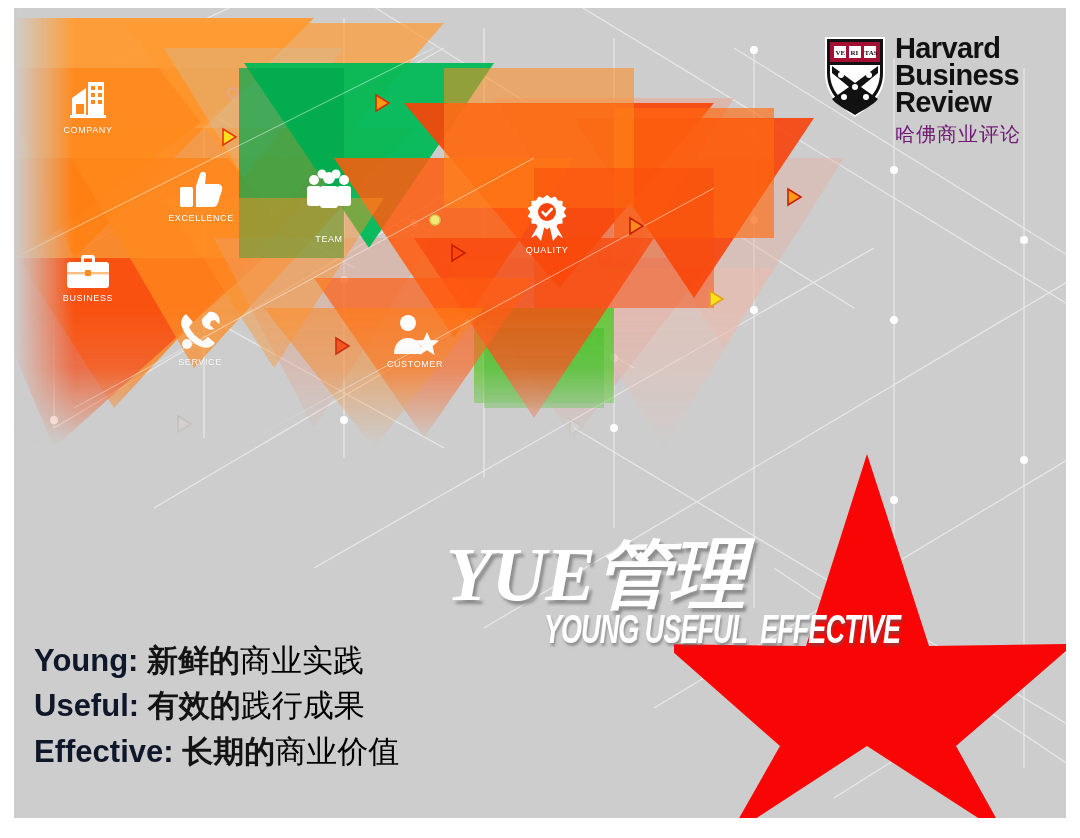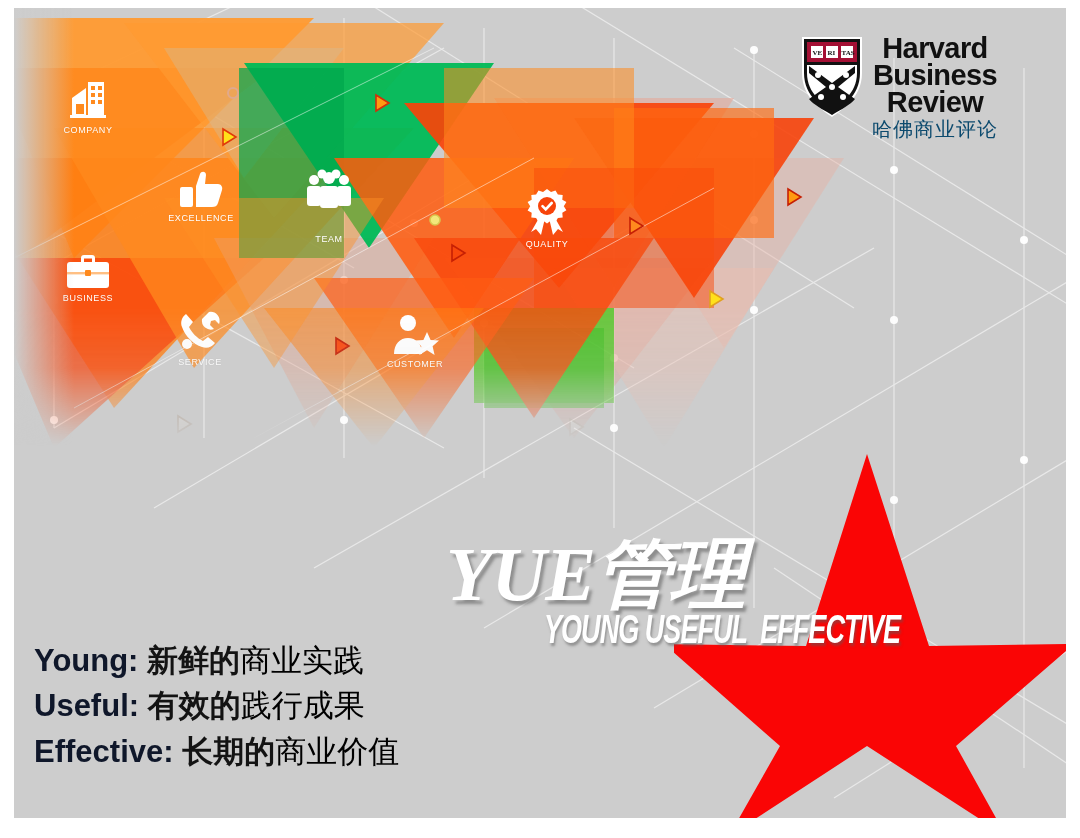--- a/index.html
+++ b/index.html
@@ -25,27 +25,27 @@
   .iconbox{position:absolute;z-index:25;text-align:center;color:#fff;
            display:flex;flex-direction:column;align-items:center;}
   .iconbox .glyph{display:block;}
   .iconbox .cap{font-size:9px;letter-spacing:.6px;margin-top:3px;
                 font-family:"Liberation Sans",sans-serif;text-shadow:0 0 2px rgba(0,0,0,.08);}
 
   
   .play{position:absolute;z-index:26;}
 
   
-  #hbr{position:absolute;left:786px;top:27px;z-index:60;display:flex;align-items:flex-start;text-align:center;}
+  #hbr{position:absolute;left:809px;top:27px;z-index:60;display:flex;align-items:flex-start;}
   #hbr .crest{width:64px;height:84px;flex:0 0 auto;}
   #hbr .words{margin-left:8px;}
   #hbr .words .ln{font-family:"Liberation Sans",sans-serif;font-weight:bold;
         font-size:29px;line-height:.93;letter-spacing:-.6px;color:#111;display:block;}
-  #hbr .cn{font-family:"DejaVu Sans",sans-serif;font-size:20px;color:#0c4a6e;
-        letter-spacing:1px;display:block;}
+  #hbr .cn{font-family:"DejaVu Sans",sans-serif;font-size:20px;color:#701a75;
+        letter-spacing:1px;margin-top:5px;display:block;}
 
   
   #star{position:absolute;left:660px;top:438px;width:400px;height:390px;z-index:10;}
 
   
   #headline{position:absolute;left:432px;top:528px;z-index:20;}
   #headline .yue{font-family:"Liberation Serif","DejaVu Serif",serif;
         font-style:italic;font-weight:bold;font-size:76px;color:#fff;
         letter-spacing:-1px;line-height:1;
         text-shadow:3px 4px 3px rgba(90,90,90,.55);display:block;white-space:nowrap;}
@@ -198,21 +198,21 @@
         <circle cx="39" cy="14" r="5"></circle>
           <rect x="32" y="20" width="14" height="20" rx="3"></rect>
         <circle cx="17" cy="8" r="4.5"></circle>
           <circle cx="31" cy="8" r="4.5"></circle>
         <circle cx="24" cy="12" r="6"></circle>
           <rect x="15" y="20" width="18" height="22" rx="3"></rect>
       </svg>
       <span class="cap">TEAM</span>
     </div>
 
-    <div class="iconbox" style="left:500px;top:180px;width:66px;text-align:right;">
+    <div class="iconbox" style="left:500px;top:186px;width:66px;text-align:right;">
       <svg class="glyph" width="46" height="48" viewBox="0 0 46 48" fill="#fff">
         <path d="M23 1 l4 3 4.5-1.6 2.4 4.1 4.8.4-.4 4.8 4.1 2.4-2.6 4.1 2.6 4.1-4.1 2.4.4 4.8-4.8.4-2.4 4.1L27 32.6 23 35.6 19 32.6l-4.5 1.5-2.4-4.1-4.8-.4.4-4.8-4.1-2.4L6.2 18.2 3.6 14.1l4.1-2.4-.4-4.8 4.8-.4 2.4-4.1L19 4 Z"></path>
         <circle cx="23" cy="18" r="9" fill="#f7430a"></circle>
         <path d="M18.5 18.2 l3.2 3.2 6-6.4" stroke="#fff" stroke-width="2.6" fill="none" stroke-linecap="round"></path>
         <polygon points="15,30 21,30 17,47 12,41 7,44"></polygon>
         <polygon points="31,30 25,30 29,47 34,41 39,44"></polygon>
       </svg>
       <span class="cap">QUALITY</span>
     </div>
 

